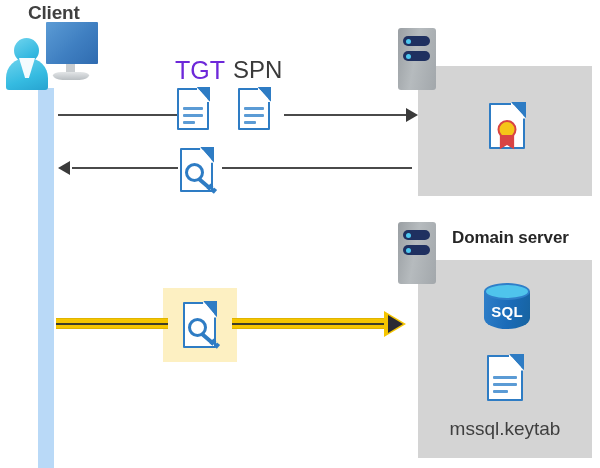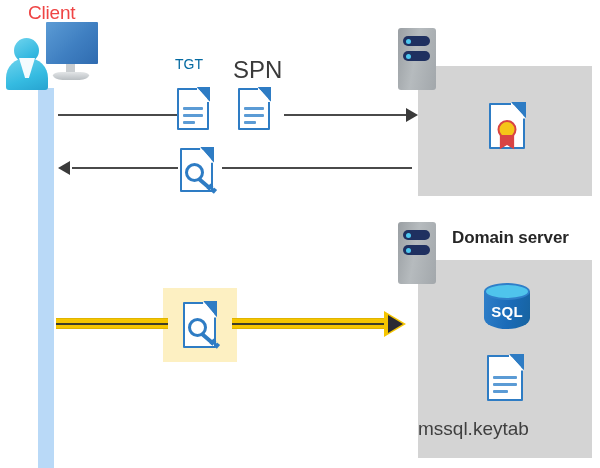--- a/index.html
+++ b/index.html
@@ -12,21 +12,21 @@
     width:600px;
     height:468px;
     background:#ffffff;
     overflow:hidden;
   }
   .abs{position:absolute;}
 
   
   .title-client{
     left:28px; top:2px;
-    font-size:19px; font-weight:normal; color:#ef4444;
+    font-size:19px; font-weight:bold; color:#404040;
     letter-spacing:-0.2px;
     white-space:nowrap;
   }
   .title-dc{
     left:455px; top:4px;
     font-size:17px; font-weight:bold; color:#262626;
     line-height:21px;
     width:130px;
     letter-spacing:-0.1px;
   }
@@ -162,25 +162,25 @@
     background:#f5c518; border:2.5px solid #d94343; box-sizing:border-box;
   }
   .seal-rib{
     position:absolute; left:2px; top:15px;
     width:15px; height:15px;
     background:#d94343;
     clip-path:polygon(0 0, 100% 0, 100% 100%, 50% 70%, 0 100%);
   }
 
   
-  .lbl-tgt{ left:175px; top:56px; font-size:14px; color:#0369a1; }
+  .lbl-tgt{ left:175px; top:56px; font-size:25px; color:#6d28d9; }
   .lbl-spn{ left:233px; top:56px; font-size:24px; color:#3a3a3a; }
   .lbl-keytab{
     left:418px; top:418px; width:174px;
-    font-size:19px; color:#3f3f3f;
+    text-align:center; font-size:19px; color:#3f3f3f;
   }
 
   
   .sql{ left:484px; top:283px; width:52px; height:54px; }
   .sql-body{
     position:absolute; left:0; top:8px; width:46px; height:38px;
     background:linear-gradient(100deg,#2f7fc9 0%,#1a6bb8 55%,#17639f 100%);
     border-radius:0 0 23px 23px/0 0 11px 11px;
   }
   .sql-top{

